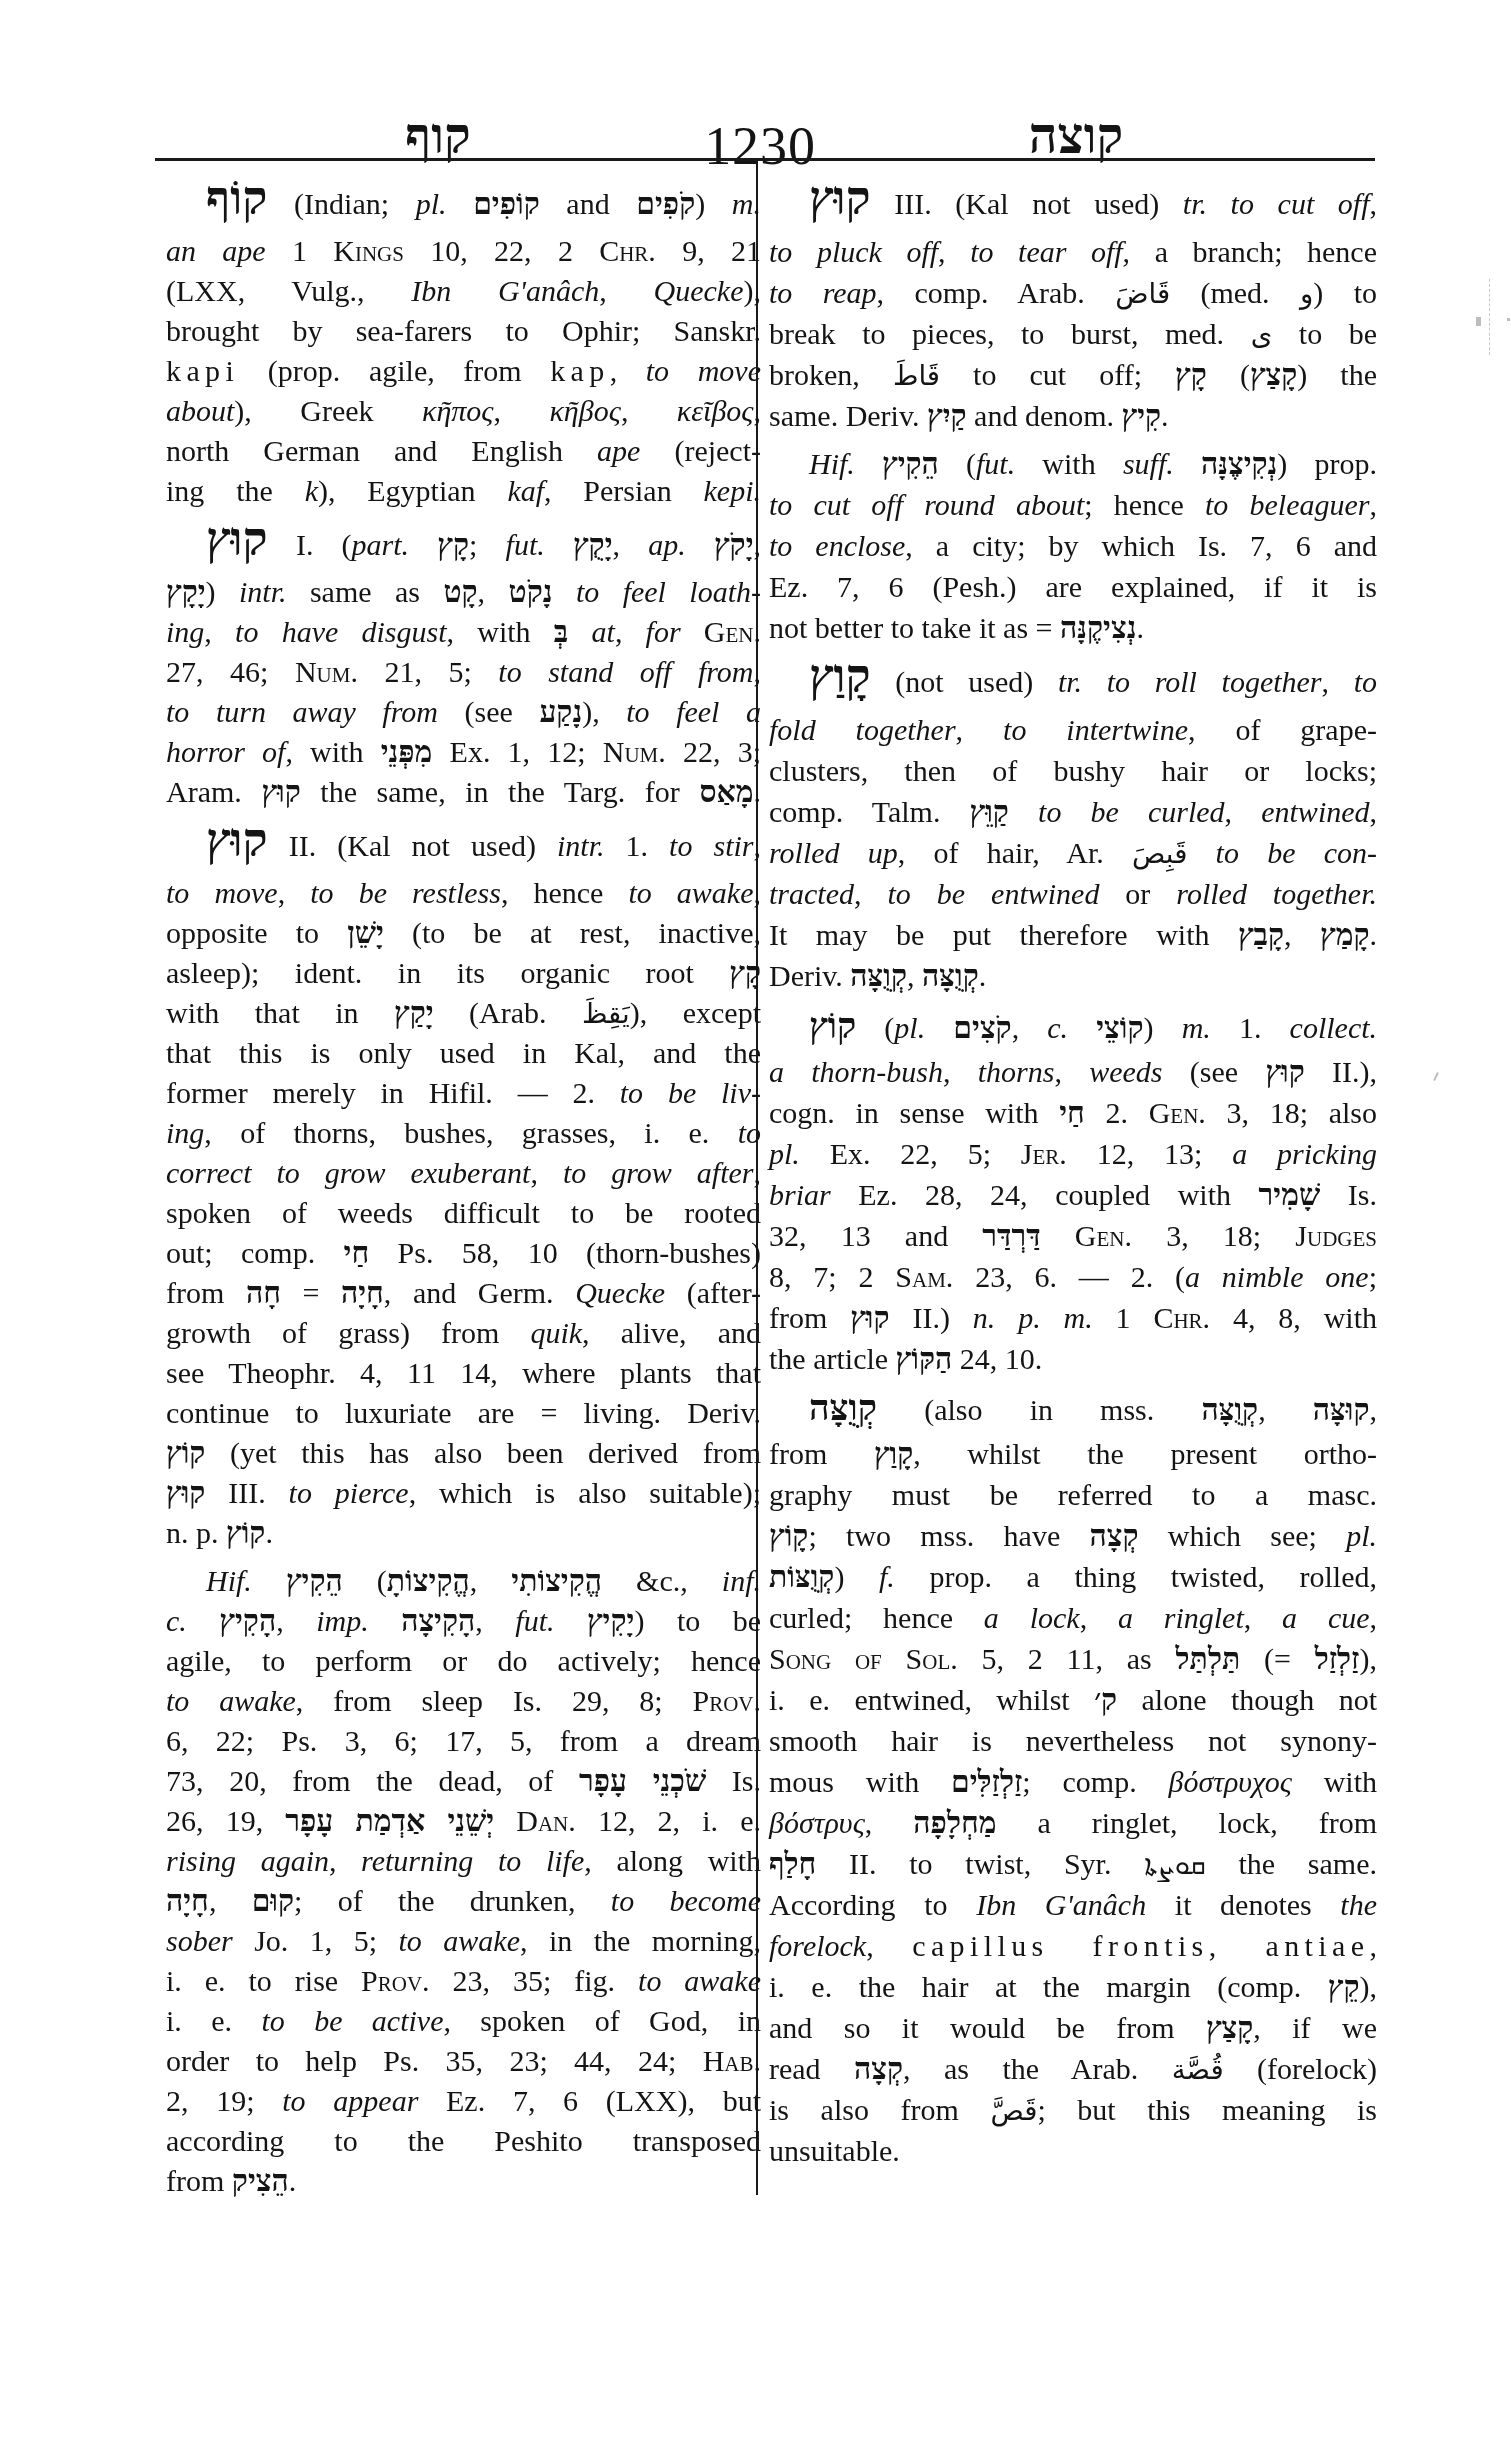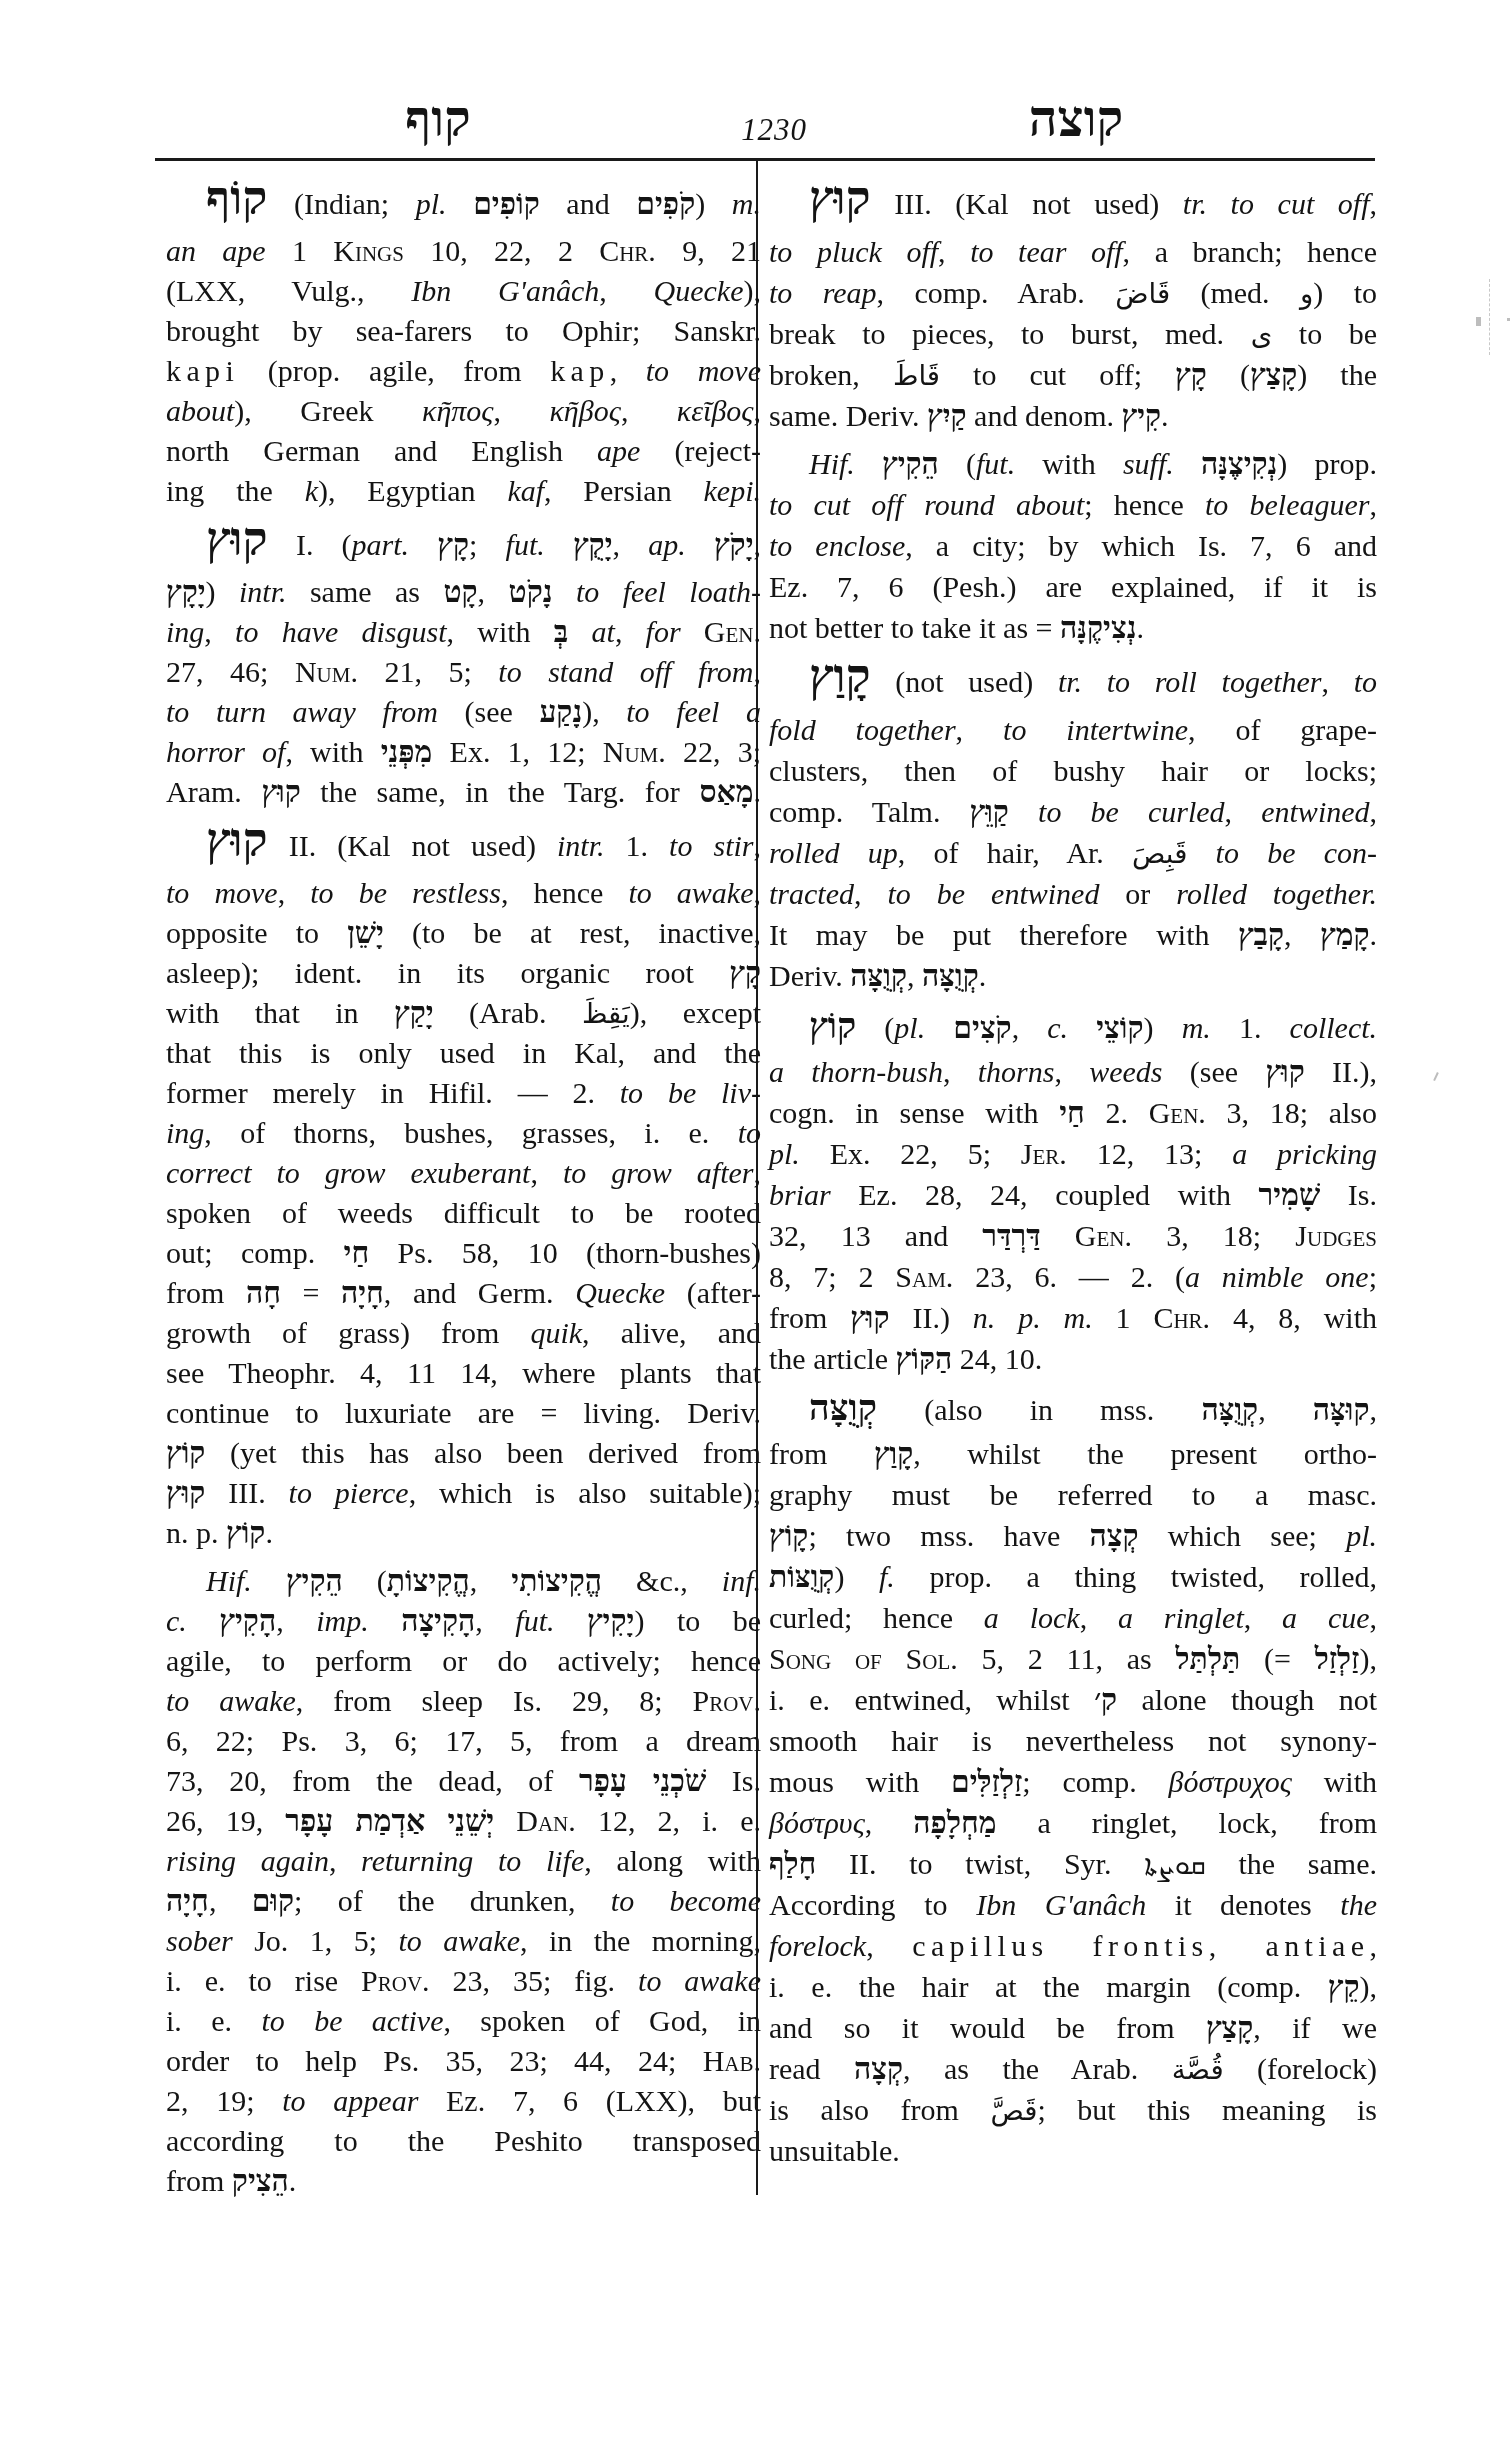--- a/index.html
+++ b/index.html
@@ -16,37 +16,37 @@
     font-family: "Liberation Serif", "DejaVu Serif", serif;
   }
   .page { position: absolute; left: 0; top: 0; width: 1512px; height: 2450px; }
 
   
   .guide {
     position: absolute;
     width: 162px;
     text-align: center;
     white-space: nowrap;
+    margin-top: 17px;
   }
   .guide-left, .guide-right {
     top: 94px;
     font-size: 50px;
     line-height: 50px;
     font-weight: bold;
     font-family: "Liberation Serif", "DejaVu Sans", serif;
   }
   .guide-left  { left: 357px; }
   .guide-right { left: 995px; }
   .page-number {
-    left: 693px;
+    left: 679px;
     top: 107px;
-    font-size: 31px;
+    font-size: 54px;
     line-height: 45px;
     letter-spacing: 0.9px;
-    font-style: italic;
   }
   .header-rule {
     position: absolute;
     left: 155px;
     top: 158px;
     width: 1220px;
     height: 2.7px;
     background: #1a1a1a;
   }
   .column-divider {

